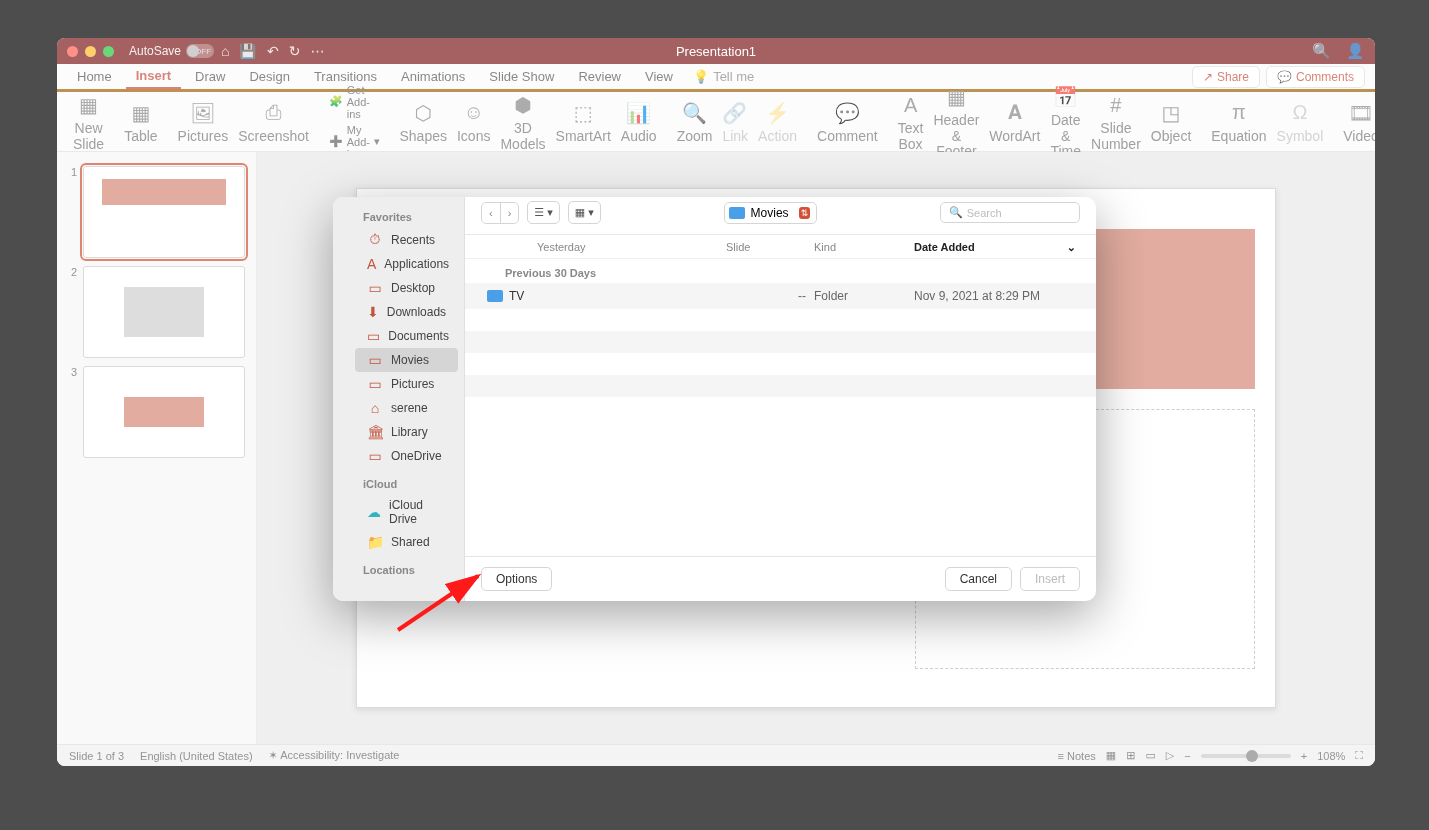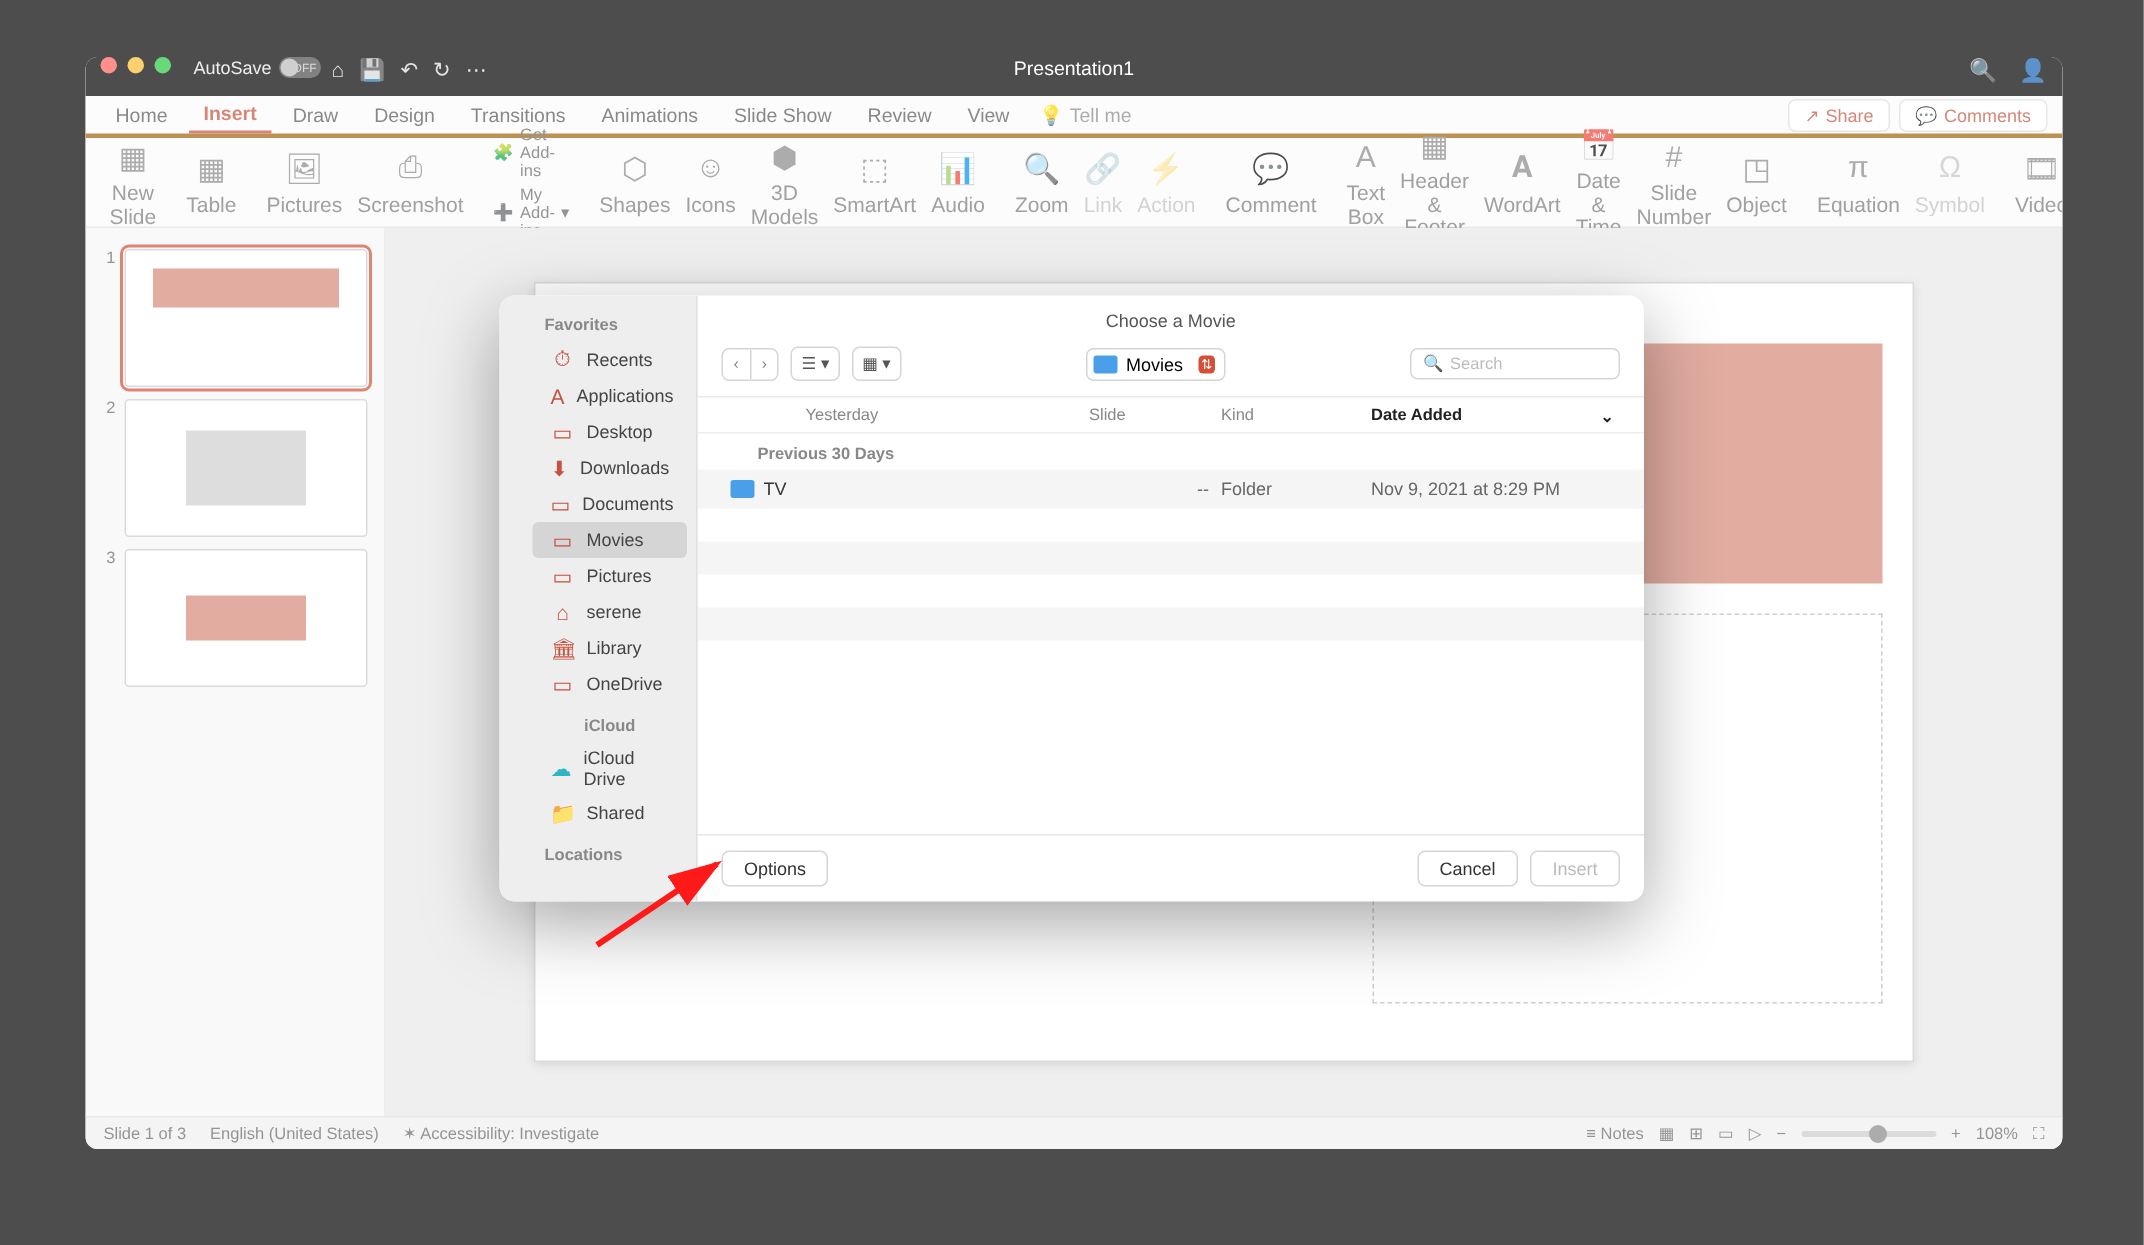--- a/index.html
+++ b/index.html
@@ -5,21 +5,21 @@
 * { margin: 0; padding: 0; box-sizing: border-box; font-family: -apple-system, BlinkMacSystemFont, "Segoe UI", sans-serif; }
 body { background: #000; width: 1429px; height: 830px; overflow: hidden; position: relative; }
 
 
 .dim-overlay { position: absolute; inset: 0; background: rgba(255,255,255,0.3); z-index: 50; pointer-events: none; }
 
 
 .ppt-window { position: absolute; left: 57px; top: 38px; width: 1318px; height: 728px; background: #f5f5f5; border-radius: 8px; overflow: hidden; box-shadow: 0 8px 30px rgba(0,0,0,.4); }
 
 
-.titlebar { height: 26px; background: #000000; display: flex; align-items: flex-start; padding: 0 10px; position: relative; }
+.titlebar { height: 26px; background: #7f1d1d; display: flex; align-items: center; padding: 0 10px; position: relative; }
 .traffic { display: flex; gap: 7px; }
 .traffic span { width: 11px; height: 11px; border-radius: 50%; display:inline-block; }
 .traffic .r { background:#ff5f57;} .traffic .y{background:#febc2e;} .traffic .g{background:#28c840;}
 .autosave { margin-left: 15px; color: rgba(255,255,255,.9); font-size: 12px; display:flex; align-items:center; gap:5px;}
 .autosave .toggle { width:28px; height:14px; background: rgba(255,255,255,.3); border-radius:7px; position:relative; }
 .autosave .toggle::after{content:'';position:absolute;left:1px;top:1px;width:12px;height:12px;background:#bbb;border-radius:50%;}
 .autosave .off { font-size:8px; color: rgba(255,255,255,.7); margin-left:-24px; margin-top:1px; }
 .title-icons { margin-left:10px; display:flex; gap:10px; color: rgba(255,255,255,.85); font-size:14px; align-items:center; }
 .title-center { position:absolute; left:50%; transform:translateX(-50%); color:#fff; font-size:13px; font-weight:500;}
 .title-right { margin-left:auto; display:flex; gap:15px; color:rgba(255,255,255,.85); font-size:15px; align-items:center;}
@@ -375,36 +375,35 @@
         </div>
         <div class="msb-item ">
           <span class="sicn">🏛</span>
           <span>Library</span>
         </div>
         <div class="msb-item ">
           <span class="sicn">▭</span>
           <span>OneDrive</span>
         </div>
       </div>
-    <div class="msb-head" style="margin-top:6px;text-align:center;">iCloud</div>
+    <div class="msb-head" style="margin-top:6px;">iCloud</div>
     <div id="icloud-items">
         <div class="msb-item">
           <span class="sicn cloud">☁</span>
           <span>iCloud Drive</span>
         </div>
         <div class="msb-item">
           <span class="sicn cloud">📁</span>
           <span>Shared</span>
         </div>
       </div>
     <div class="msb-head" style="margin-top:6px;">Locations</div>
   </div>
 
   <div class="modal-main">
-    <div class="modal-title">Choose a Movie</div>
     <div class="modal-toolbar">
       <div class="nav-btns">
           <span>‹</span>
           <span>›</span>
         </div>
       <div class="view-btn">☰ ▾</div>
       <div class="view-btn">▦ ▾</div>
       <div style="flex:1;display:flex;justify-content:center;">
         <div class="loc-pill">
           <span class="fdicn"></span>

